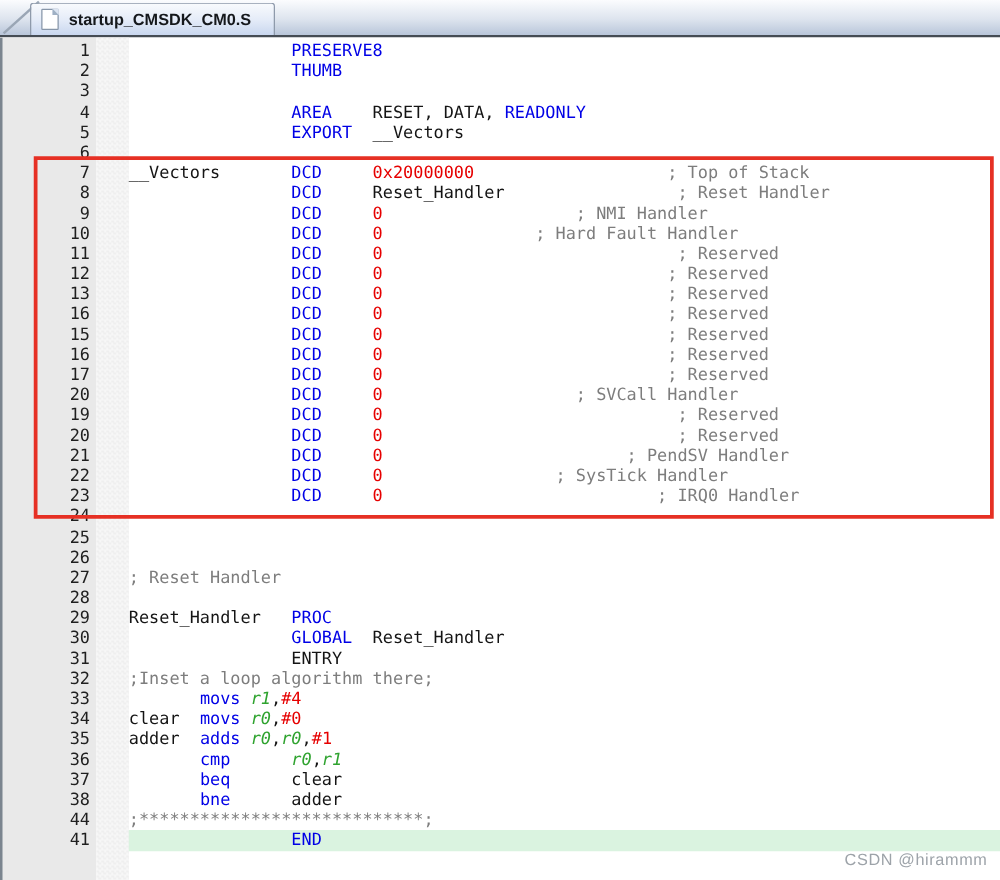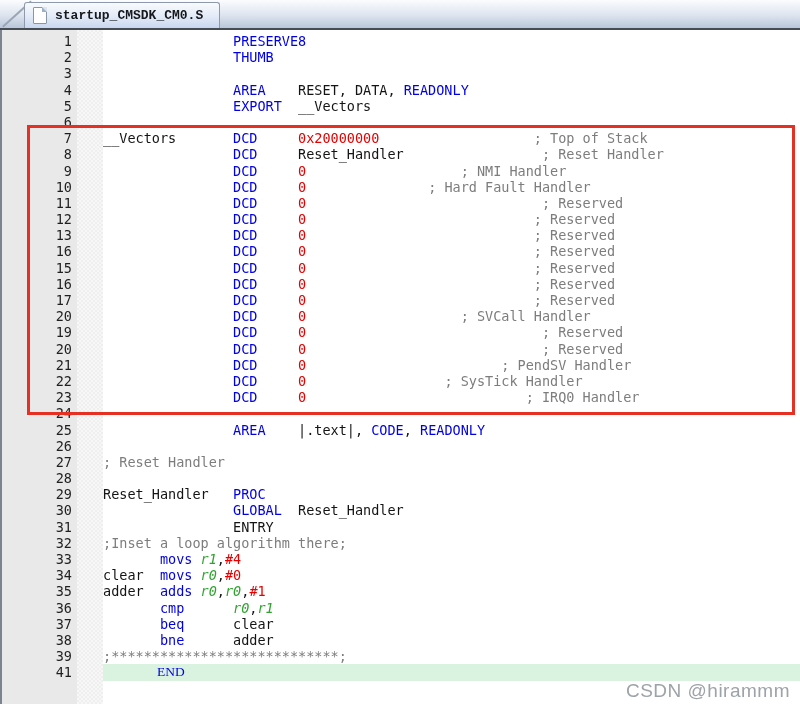--- a/index.html
+++ b/index.html
@@ -7,21 +7,20 @@
     width:800px;height:704px;overflow:hidden;background:#ffffff;
     font-family:"Liberation Sans",sans-serif;
   }
   .window{position:relative;width:800px;height:704px;background:#fff;}
 
   
   .tabbar{
     position:relative;height:28px;
     background:linear-gradient(180deg,#fbfcfe 0%,#dde4ee 55%,#b9c6da 100%);
     border-bottom:2px solid #454c54;
-    font-family:Liberation Mono, monospace;
   }
   .tab-slant{
     position:absolute;left:-2px;top:13px;width:38px;height:2px;
     background:#9aa6b5;transform:rotate(-42deg);
   }
   .tab{
     position:absolute;left:24px;top:2px;height:26px;min-width:196px;
     display:flex;align-items:center;gap:8px;padding:0 14px 0 8px;
     background:linear-gradient(180deg,#f8fafd 0%,#e5ecf8 50%,#c9d7ef 100%);
     border:1px solid #8e9aab;border-bottom:none;border-radius:3px 3px 0 0;
@@ -52,34 +51,34 @@
   .row{display:flex;height:16.2px;line-height:16.2px;}
   .ln{
     flex:0 0 77px;box-sizing:border-box;padding-right:5px;text-align:right;
     font-family:"DejaVu Sans Mono",monospace;font-size:13.5px;color:#1f1f1f;
   }
   .gap{flex:0 0 26px;}
   .code{
     flex:1 1 auto;white-space:pre;
     font-family:"DejaVu Sans Mono",monospace;font-size:13.5px;color:var(--c-plain);
   }
-  .row.hl .code{background:var(--c-hl);font-family:Liberation Serif, serif;}
+  .row.hl .code{background:var(--c-hl);}
   .tok-kw{color:var(--c-kw);}
   .tok-val{color:var(--c-val);text-align:right;}
   .tok-reg{color:var(--c-reg);font-style:italic;}
   .tok-cmt{color:var(--c-cmt);text-align:right;}
   .tok-plain{color:var(--c-plain);}
 
   .red-annotation{
     position:absolute;left:27px;top:95px;width:762px;height:284px;
     border:3px solid var(--c-annot);pointer-events:none;z-index:5;
   }
   .watermark{
     position:absolute;right:10px;top:650px;z-index:6;
-    font-size:19px;color:var(--c-wm);letter-spacing:0.5px;
+    font-size:13px;color:var(--c-wm);letter-spacing:0.5px;
   }
 </style>
 </head>
 <body>
 
 <div class="window">
 
   <div class="tabbar">
     <div class="tab-slant"></div>
     <div class="tab">
@@ -208,21 +207,20 @@
           <span class="code"><span class="tok-plain">                </span><span class="tok-kw">DCD</span><span class="tok-plain">     </span><span class="tok-val">0</span><span class="tok-plain">                           </span><span class="tok-cmt">; IRQ0 Handler</span></span>
         </div>
         <div class="row">
           <span class="ln">24</span>
           <span class="gap"></span>
           <span class="code"></span>
         </div>
         <div class="row">
           <span class="ln">25</span>
           <span class="gap"></span>
-          <span class="code"><span class="tok-plain">                </span><span class="tok-kw">AREA</span><span class="tok-plain">    |.text|, </span><span class="tok-kw">CODE</span><span class="tok-plain">, </span><span class="tok-kw">READONLY</span></span>
         </div>
         <div class="row">
           <span class="ln">26</span>
           <span class="gap"></span>
           <span class="code"></span>
         </div>
         <div class="row">
           <span class="ln">27</span>
           <span class="gap"></span>
           <span class="code"><span class="tok-cmt">; Reset Handler</span></span>
@@ -276,21 +274,21 @@
           <span class="ln">37</span>
           <span class="gap"></span>
           <span class="code"><span class="tok-plain">       </span><span class="tok-kw">beq</span><span class="tok-plain">      clear</span></span>
         </div>
         <div class="row">
           <span class="ln">38</span>
           <span class="gap"></span>
           <span class="code"><span class="tok-plain">       </span><span class="tok-kw">bne</span><span class="tok-plain">      adder</span></span>
         </div>
         <div class="row">
-          <span class="ln">39</span>
+          <span class="ln">44</span>
           <span class="gap"></span>
           <span class="code"><span class="tok-cmt">;****************************;</span></span>
         </div>
         <div class="row hl">
           <span class="ln">41</span>
           <span class="gap"></span>
           <span class="code"><span class="tok-plain">                </span><span class="tok-kw">END</span></span>
         </div>
       </div>
     <div class="red-annotation"></div>

